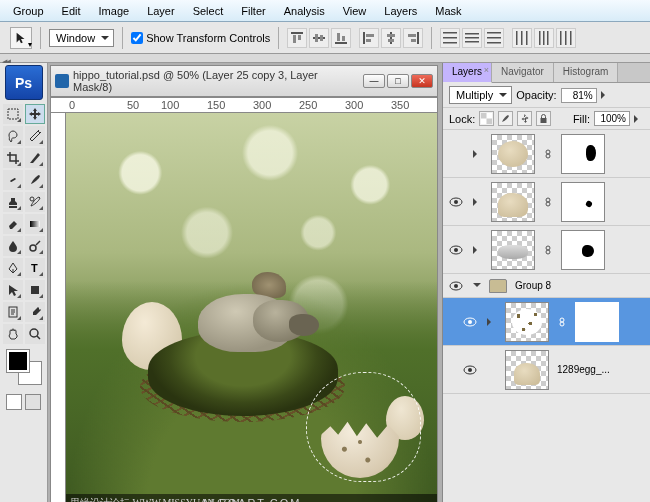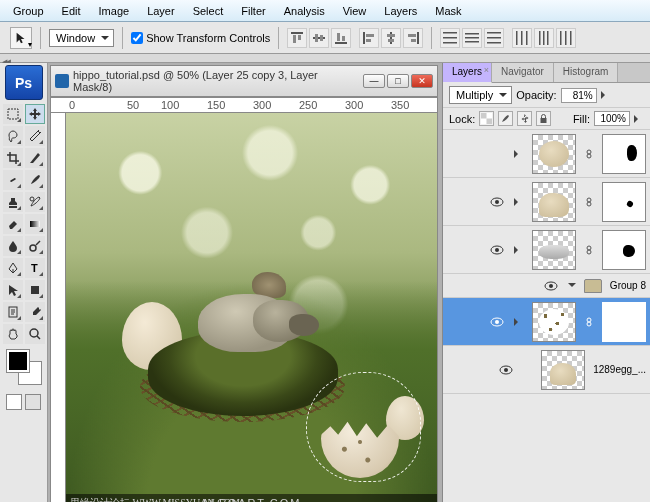--- a/index.html
+++ b/index.html
@@ -81,21 +81,21 @@
 .ptabs{ display:flex; background:#c8c8c8; border-bottom:1px solid #999; height:20px; }
 .ptab{ padding:3px 9px; border-right:1px solid #aaa; background:#d8d8d8; font-size:10px; color:#555; position:relative; }
 .ptab.act{ background:#c4b5fd; color:#000; border-bottom:1px solid #e8e8e8; margin-bottom:-1px; }
 .ptab.act::after{content:"×";position:absolute;right:2px;top:2px;font-size:9px;color:#888;}
 .prow{ display:flex; align-items:center; padding:3px 6px; gap:4px; background:#e8e8e8; border-bottom:1px solid #ccc; font-size:10px; }
 .prow .dd{ min-width:62px; }
 .numbox{ background:#fff; border:1px solid #999; padding:1px 3px; width:36px; text-align:right; font-size:10px; }
 .sm-icn{ width:15px; height:15px; border:1px solid #aaa; background:#f0f0f0; display:inline-flex; align-items:center; justify-content:center; }
 .sm-icn svg{width:11px;height:11px;}
 .layers-list{ flex:1; background:#e8e8e8; overflow-y:auto; }
-.lrow{ display:flex; align-items:center; border-bottom:1px solid #ccc; min-height:48px; padding:2px 4px; gap:8px;justify-content:flex-end; }
+.lrow{ display:flex; align-items:center; border-bottom:1px solid #ccc; min-height:48px; padding:2px 4px; gap:8px; }
 .lrow.sel{ background:#5896e0; color:#fff; }
 .eye{ width:18px; height:18px; display:flex; align-items:center; justify-content:center; }
 .eye svg{ width:14px; height:10px; }
 .lthumb{ width:44px; height:40px; background:#fff; border:1px solid #888; position:relative; background-image:repeating-conic-gradient(#ccc 0 25%,#fff 0 50%); background-size:10px 10px; }
 .lthumb .c{ position:absolute; inset:6px; background:radial-gradient(ellipse at 40% 35%,#e8dcc0,#c8b894); border-radius:50%; }
 .lthumb.speck .c{ background:#fff; }
 .lthumb.speck::after{content:"";position:absolute;inset:4px;background:radial-gradient(circle at 25% 30%,#7a6a3e 2px,transparent 2px),radial-gradient(circle at 60% 55%,#7a6a3e 2px,transparent 2px),radial-gradient(circle at 40% 75%,#7a6a3e 1.5px,transparent 2px),radial-gradient(circle at 75% 25%,#7a6a3e 1.5px,transparent 2px);}
 .lmask{ width:44px; height:40px; background:#fff; border:1px solid #888; position:relative; }
 .lmask::after{ content:""; position:absolute; background:#000; border-radius:40% 50% 50% 40%; }
 .lmask.m1::after{ width:10px; height:16px; right:8px; top:10px; }

